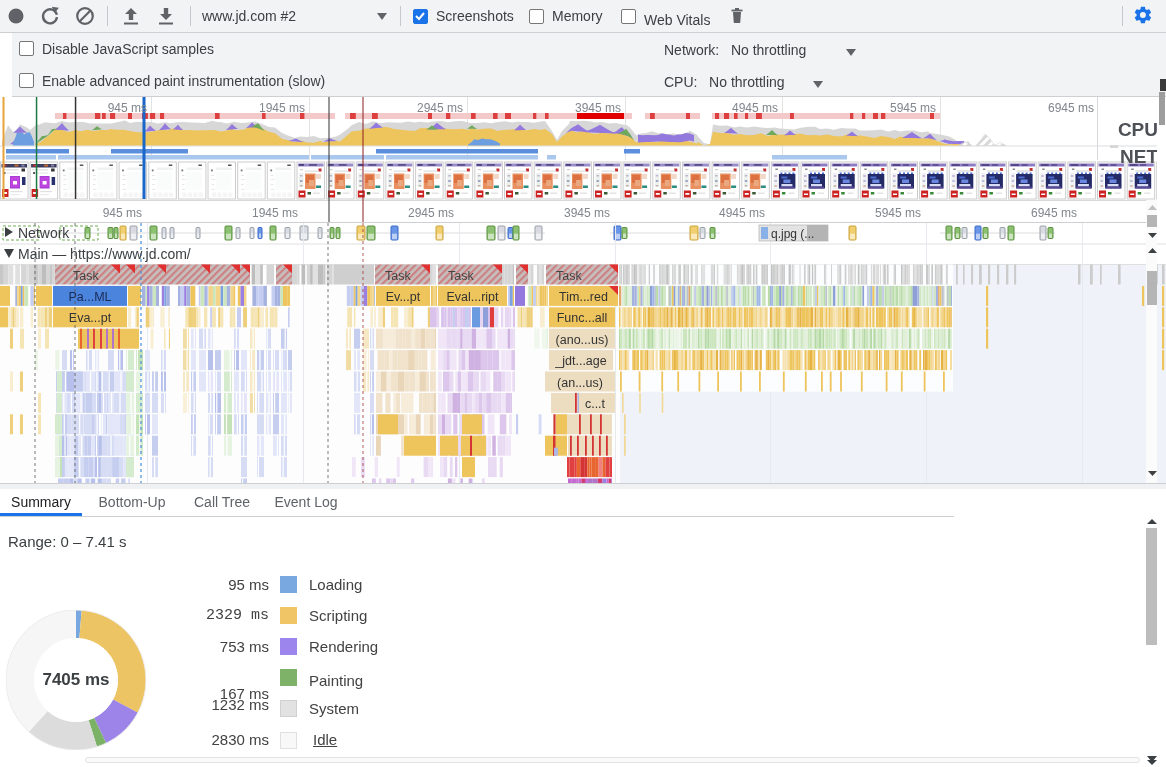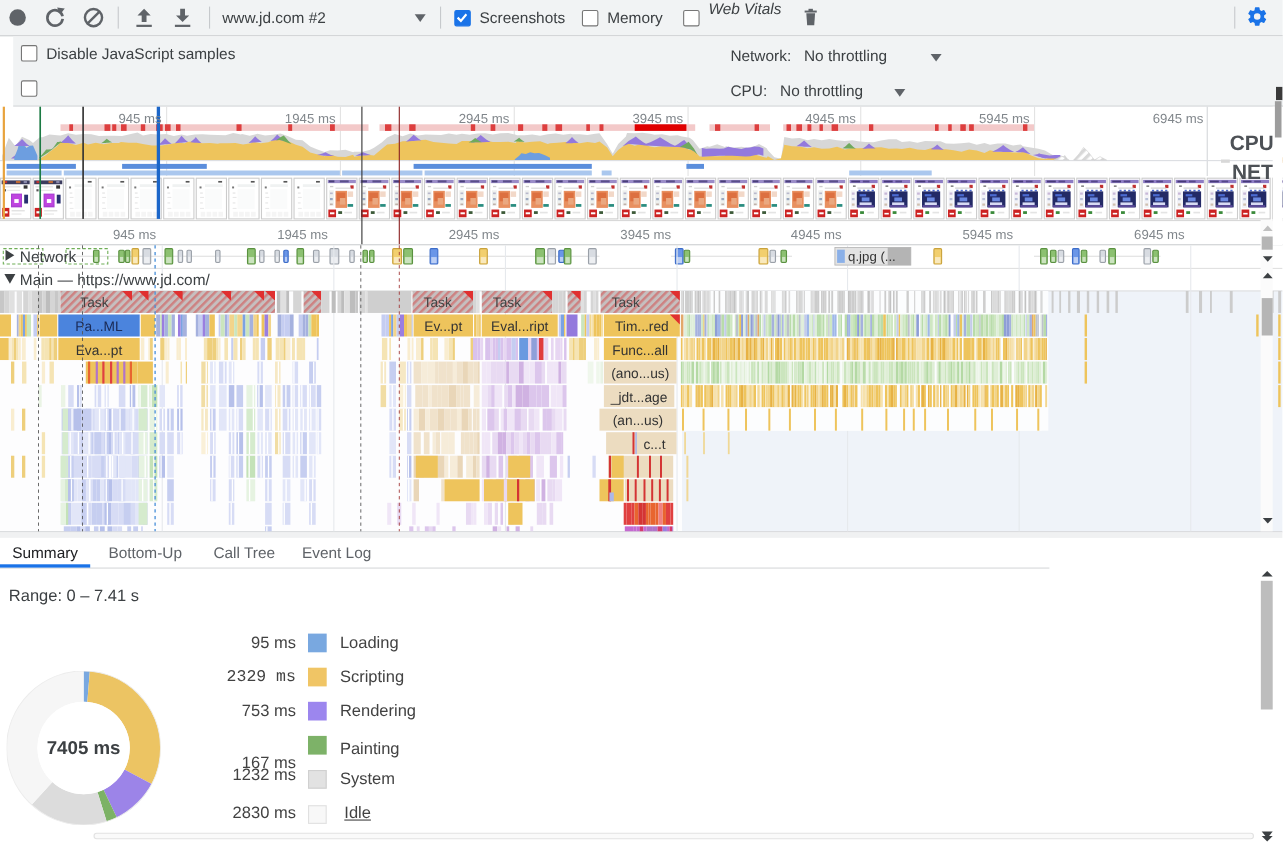--- a/index.html
+++ b/index.html
@@ -49,36 +49,37 @@
  <div class="sep" style="left:400px"></div>
  <div class="cb checked" style="left:413px; top:9px;">
       <svg width="12" height="12" style="position:absolute;left:0;top:0">
         <path d="M2 6l3 3 5-6" fill="none" stroke="#fff" stroke-width="2"></path>
       </svg>
     </div>
  <div class="lbl" style="left:436px; top:8px;">Screenshots</div>
  <div class="cb" style="left:529px; top:9px;"></div>
  <div class="lbl" style="left:552px; top:8px;">Memory</div>
  <div class="cb" style="left:621px; top:9px;"></div>
- <div class="lbl" style="left:644px; top:0;font-style:italic;">Web Vitals</div>
+ <div class="lbl" style="left:644px; top:12px;">Web Vitals</div>
  <svg class="icon" style="left:727px" viewBox="0 0 20 20">
       <path d="M6 6h8l-0.8 11h-6.4z" fill="#5f6368"></path>
       <rect x="4.5" y="3.6" width="11" height="1.8" fill="#5f6368"></rect>
       <rect x="8" y="2" width="4" height="2" fill="#5f6368"></rect>
     </svg>
  <div class="sep" style="left:1122px"></div>
  <svg class="icon" style="left:1133px;top:5px" width="22" height="22" viewBox="0 0 24 24">
       <path fill="#1a73e8" d="M19.4 13c.04-.32.06-.66.06-1s-.02-.68-.06-1l2.1-1.65a.5.5 0 0 0 .12-.64l-2-3.46a.5.5 0 0 0-.61-.22l-2.49 1a7.3 7.3 0 0 0-1.73-1l-.38-2.65A.5.5 0 0 0 13.9 2h-4a.5.5 0 0 0-.5.42l-.38 2.65c-.63.26-1.2.6-1.73 1l-2.49-1a.5.5 0 0 0-.61.22l-2 3.46a.5.5 0 0 0 .12.64L4.4 11c-.04.32-.06.66-.06 1s.02.68.06 1l-2.1 1.65a.5.5 0 0 0-.12.64l2 3.46c.14.24.42.34.61.22l2.49-1c.53.4 1.1.74 1.73 1l.38 2.65a.5.5 0 0 0 .5.42h4a.5.5 0 0 0 .5-.42l.38-2.65a7.3 7.3 0 0 0 1.73-1l2.49 1c.2.12.47.02.61-.22l2-3.46a.5.5 0 0 0-.12-.64zM11.9 15.6a3.6 3.6 0 1 1 0-7.2 3.6 3.6 0 0 1 0 7.2z"></path>
     </svg>
 </div>
 
 <div id="settings">
  <div class="cb" style="left:7px; top:8px;"></div>
  <div class="lbl" style="left:30px; top:8px;">Disable JavaScript samples</div>
  <div class="cb" style="left:7px; top:40px;"></div>
+ <div class="lbl" style="left:30px; top:40px;">Enable advanced paint instrumentation (slow)</div>
  <div class="lbl" style="left:652px; top:9px;">Network: &nbsp;&nbsp;No throttling</div>
  <svg class="abs" style="left:833px; top:14px" width="12" height="10">
       <path d="M1 2h10L6 9z" fill="#5f6368"></path>
     </svg>
  <div class="lbl" style="left:652px; top:41px;">CPU: &nbsp;&nbsp;No throttling</div>
  <svg class="abs" style="left:800px; top:46px" width="12" height="10">
       <path d="M1 2h10L6 9z" fill="#5f6368"></path>
     </svg>
 </div>
 

